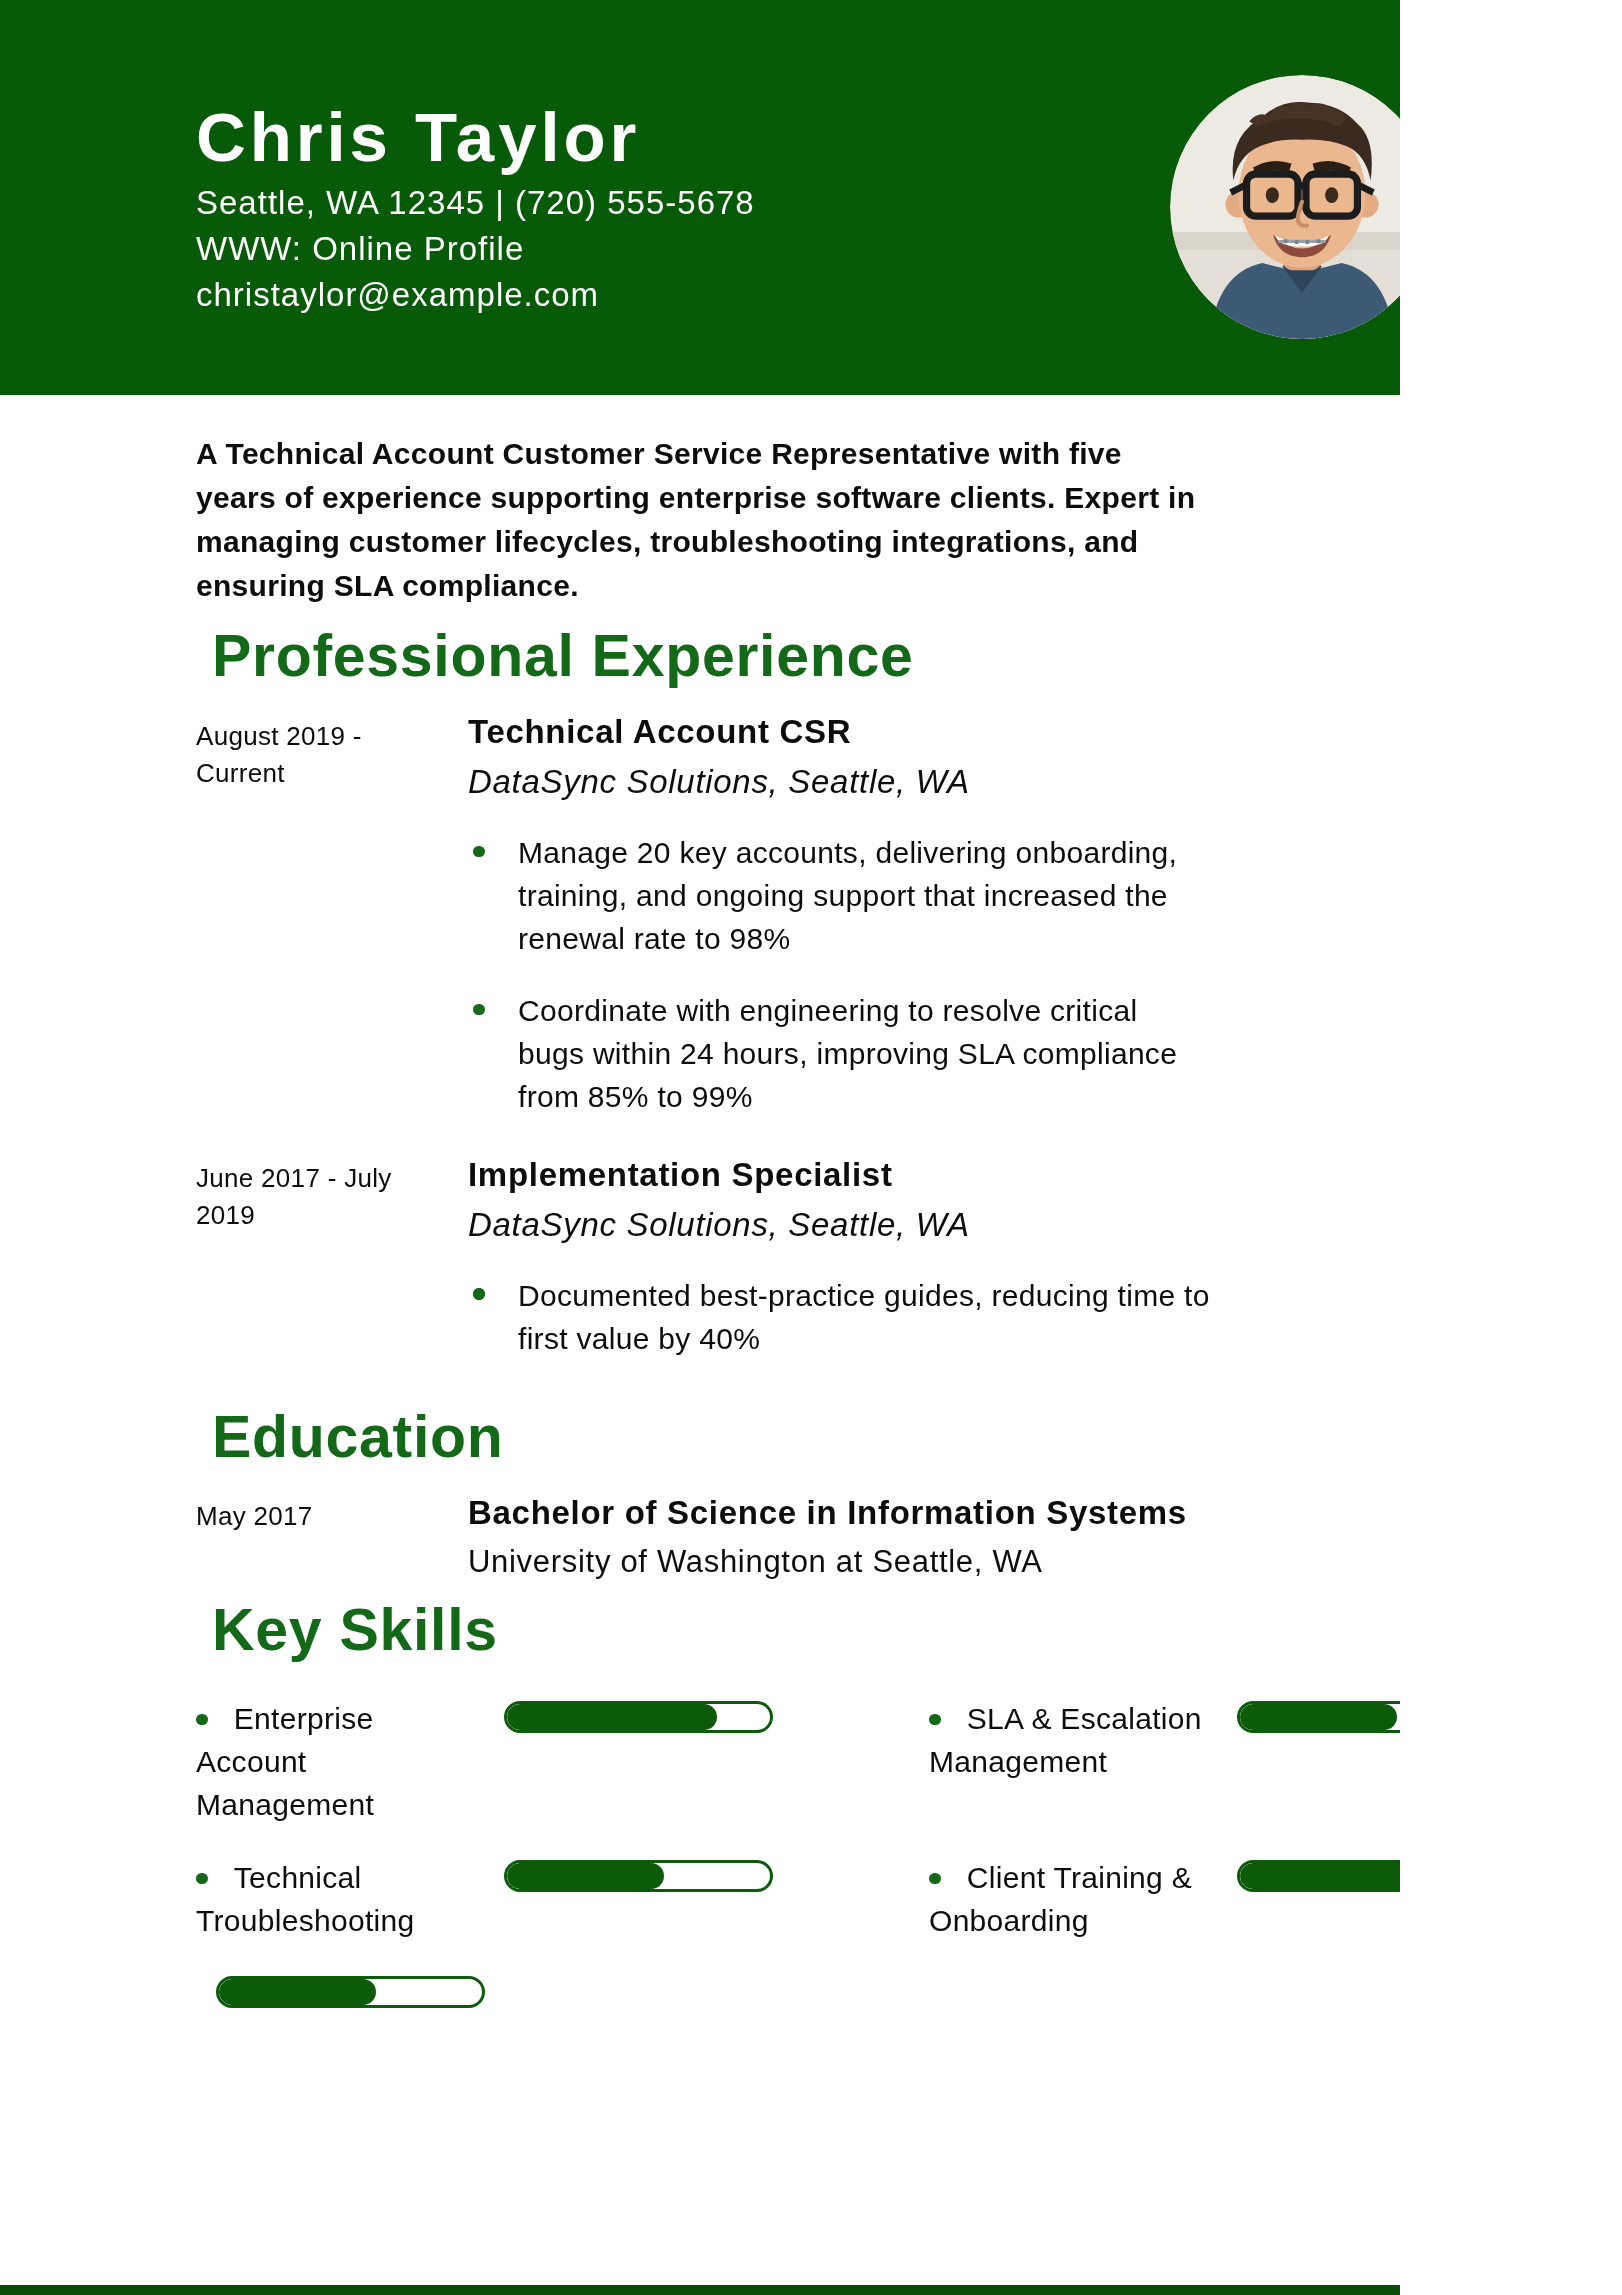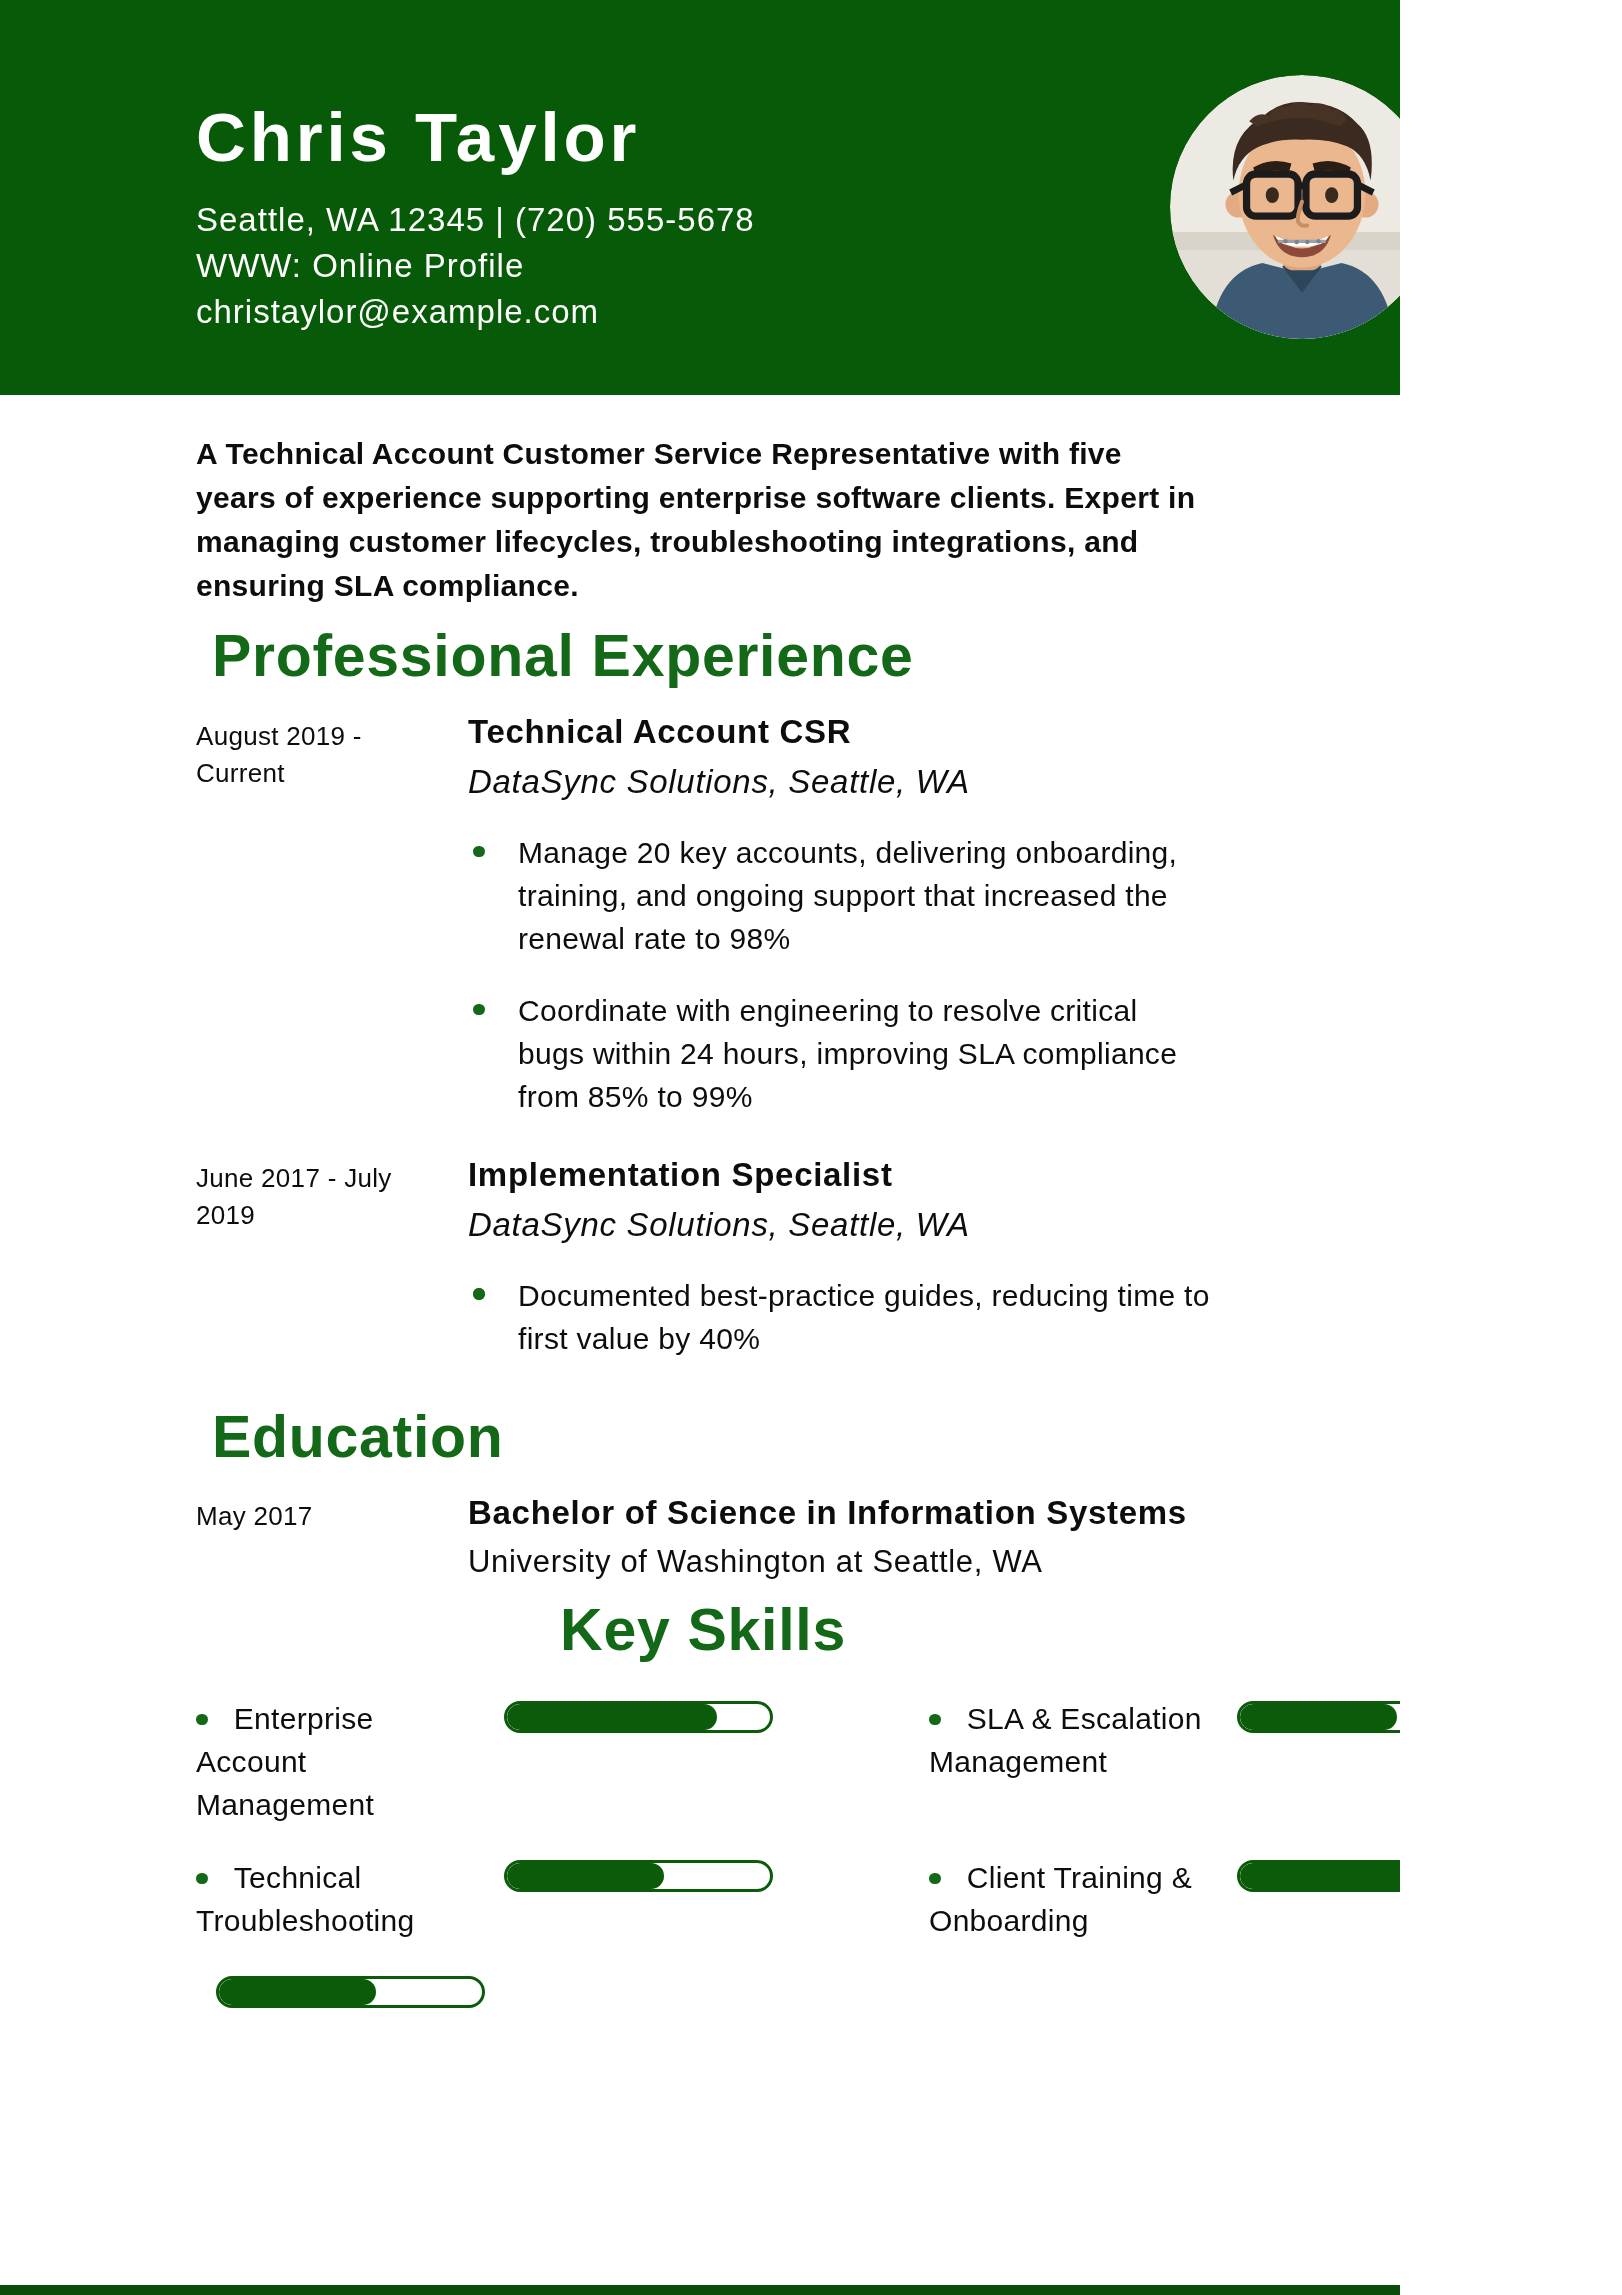--- a/index.html
+++ b/index.html
@@ -23,21 +23,20 @@
   }
   .name{
     color:#ffffff;
     font-size:69px;
     font-weight:bold;
     line-height:1.2;
     letter-spacing:3.9px;
     margin:0;
   }
   .contact{
-    margin-top:17px;
     color:#ffffff;
     font-size:33px;
     line-height:46px;
     letter-spacing:1px;
   }
   .photo-wrap{
     position:absolute;
     left:1170px;
     top:75px;
     width:264px;
@@ -269,21 +268,21 @@
     <h2 class="section section-edu theme-heading" style="color: rgb(20, 105, 25);">Education</h2>
 
     <div class="entry">
       <div class="entry-dates">May 2017</div>
       <div>
         <div class="degree">Bachelor of Science in Information Systems</div>
         <div class="school">University of Washington at Seattle, WA</div>
       </div>
     </div>
 
-    <h2 class="section section-skills theme-heading" style="color: rgb(20, 105, 25); text-align: center;">Key Skills</h2>
+    <h2 class="section section-skills theme-heading" style="color: rgb(20, 105, 25);">Key Skills</h2>
 
     <div class="skills-grid">
 
       <div class="skill">
         <div class="skill-label"><span class="sdot theme-dot" style="background: rgb(20, 105, 25);"></span><span>Enterprise Account Management</span></div>
         <div class="skill-bar theme-bar-border" style="border-color: rgb(11, 91, 11);">
             <div class="skill-fill theme-bar-fill" style="background: rgb(11, 91, 11); width: 80%;"></div>
           </div>
       </div>
 

